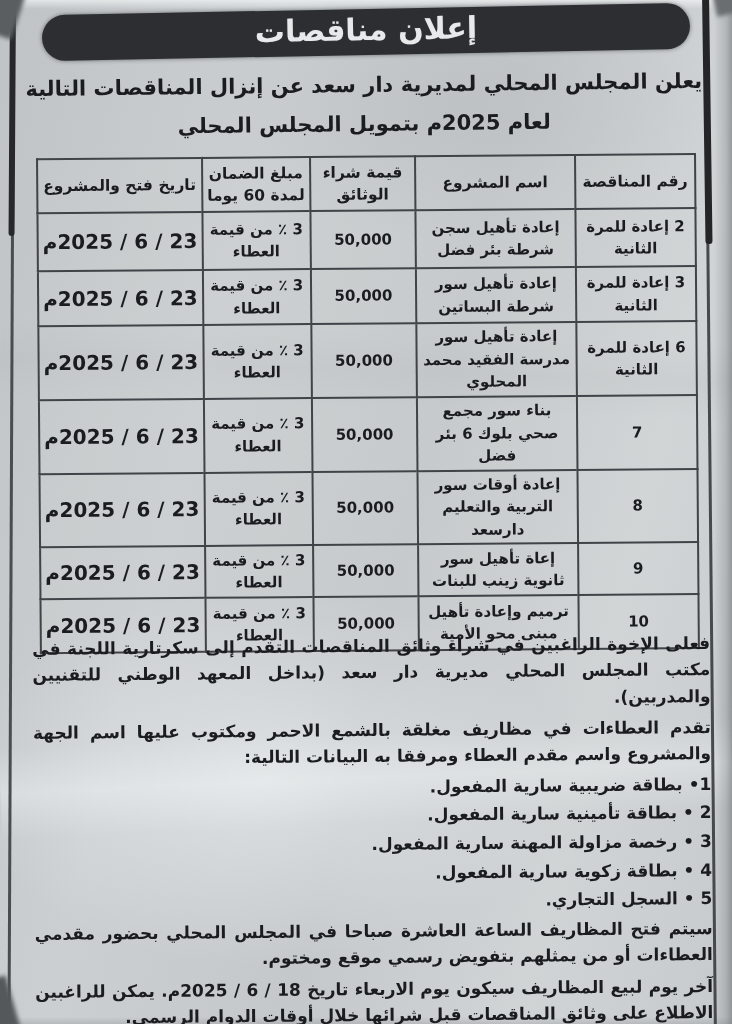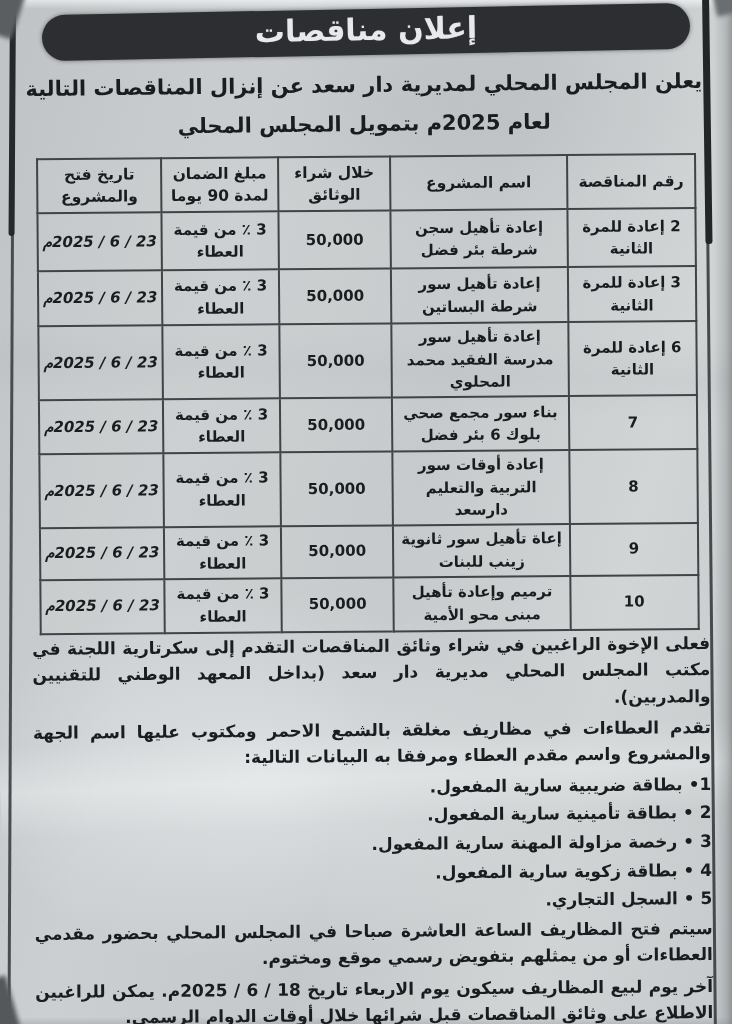--- a/index.html
+++ b/index.html
@@ -53,21 +53,21 @@
     position:absolute;top:153px;right:36px;width:660px;
     border-collapse:collapse;transform:rotate(-.45deg);transform-origin:top right;
     background:rgba(255,255,255,.04);
   }
   .tenders th,.tenders td{
     border:2px solid #404347;text-align:center;vertical-align:middle;
     font-weight:bold;padding:2px 4px;
   }
   .tenders th{font-size:15.5px;line-height:1.45;}
   .tenders td{font-size:15px;line-height:1.5;}
-  .tenders td.c-date{white-space:nowrap;font-size:15px;font-style:italic;}
+  .tenders td.c-date{white-space:nowrap;font-size:20px;}
   .tenders thead tr{height:54px;}
   .tenders tbody tr:nth-child(1){height:58px;}
   .tenders tbody tr:nth-child(2){height:55px;}
   .tenders tbody tr:nth-child(3){height:74px;}
   .tenders tbody tr:nth-child(4){height:54px;}
   .tenders tbody tr:nth-child(5){height:66px;}
   .tenders tbody tr:nth-child(6){height:52px;}
   .tenders tbody tr:nth-child(7){height:54px;}
   
   .notes{
@@ -112,22 +112,22 @@
       <col style="width:131px">
         <col style="width:181px">
         <col style="width:115px">
         <col style="width:119px">
         <col style="width:114px">
     </colgroup>
     <thead>
       <tr>
         <th>رقم المناقصة</th>
         <th>اسم المشروع</th>
-        <th>خلال شراء الوثائق</th>
-        <th>مبلغ الضمان لمدة 90 يوما</th>
+        <th>قيمة شراء الوثائق</th>
+        <th>مبلغ الضمان لمدة 60 يوما</th>
         <th>تاريخ فتح والمشروع</th>
       </tr>
     </thead>
     <tbody>
       <tr>
         <td class="c-num">2 إعادة للمرة الثانية</td>
         <td class="c-project">إعادة تأهيل سجن شرطة بئر فضل</td>
         <td class="c-fee">50,000</td>
         <td class="c-guarantee">3 ٪ من قيمة العطاء</td>
         <td class="c-date">23 / 6 / 2025م</td>

